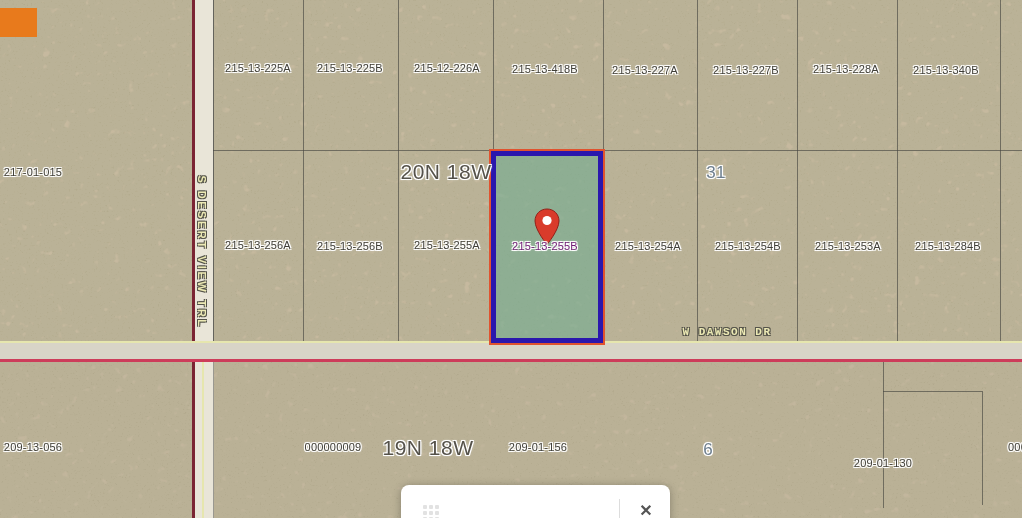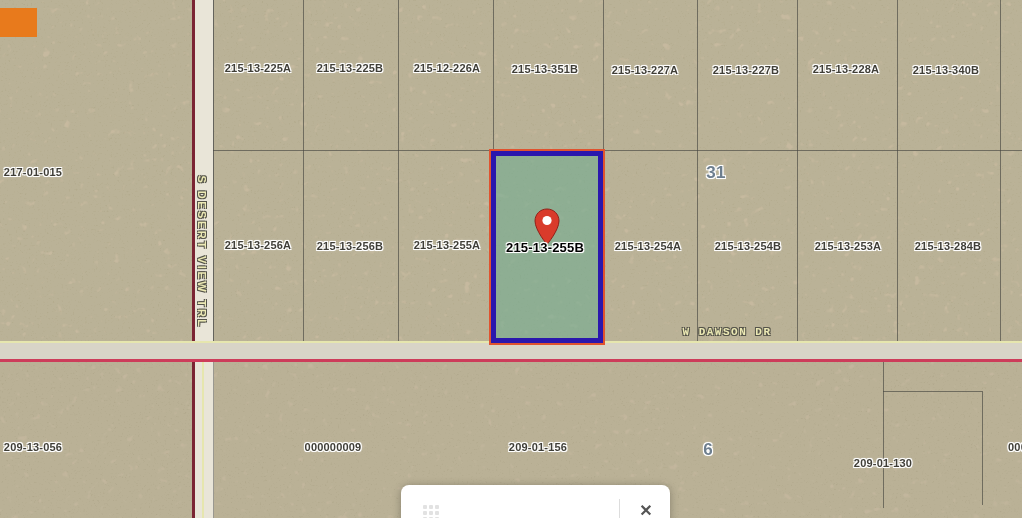--- a/index.html
+++ b/index.html
@@ -28,27 +28,27 @@
   .sel-parcel{
     position:absolute;left:491px;top:151px;width:112px;height:192px;
     background:rgba(105,172,144,.55);
     border:5px solid #2a17ad;outline:2px solid #e0532f;
     z-index:6;
   }
   .pin{position:absolute;left:534px;top:208px;z-index:8;cursor:pointer;}
   
   .lbl{
     position:absolute;transform:translateX(-50%);white-space:nowrap;z-index:7;
-    font-size:11px;font-weight:bold;color:#3f3e37;letter-spacing:.2px;
+    font-size:11px;font-weight:normal;color:#3f3e37;letter-spacing:.2px;
     text-shadow:-1px -1px 0 #fff,1px -1px 0 #fff,-1px 1px 0 #fff,1px 1px 0 #fff,0 0 3px #fff;
     cursor:pointer;
   }
   .lbl.twp{font-size:21px;color:#55524a;letter-spacing:.5px;cursor:default;}
   .lbl.sec{font-size:17px;color:#6d7e8e;cursor:default;}
-  .lbl.selected{font-size:13px;color:#000000;z-index:9;}
+  .lbl.selected{font-size:11px;color:#701a75;z-index:9;}
   .lbl.clip{transform:none;}
   .roadlbl{
     position:absolute;white-space:nowrap;z-index:7;cursor:default;
     font-size:11px;font-weight:bold;color:#ece9b4;letter-spacing:1.5px;
     text-shadow:-1px -1px 0 #55544a,1px -1px 0 #55544a,-1px 1px 0 #55544a,1px 1px 0 #55544a;
   }
   .roadlbl.vert{
     left:202px;top:252px;transform:translate(-50%,-50%) rotate(90deg);letter-spacing:2.5px;
   }
   .roadlbl.horiz{left:727px;top:326px;transform:translateX(-50%);font-family:Liberation Mono, monospace;}
@@ -127,39 +127,41 @@
   <div class="sel-parcel"></div>
 
   <svg class="pin" width="26" height="38" viewBox="0 0 26 38">
     <path d="M13 1 C6.1 1 1 6.3 1 13 c0 9.2 12 23.5 12 23.5 S25 22.2 25 13 C25 6.3 19.9 1 13 1 Z" fill="#d93b2b" stroke="#8e221a" stroke-width="1"></path>
     <circle cx="13" cy="12.5" r="4.6" fill="#ffffff"></circle>
   </svg>
 
   <div class="lbl" style="left:258px;top:62px">215-13-225A</div>
   <div class="lbl" style="left:350px;top:62px">215-13-225B</div>
   <div class="lbl" style="left:447px;top:62px">215-12-226A</div>
-  <div class="lbl" style="left:545px;top:63px">215-13-351B</div>
+  <div class="lbl" style="left:545px;top:63px">215-13-418B</div>
   <div class="lbl" style="left:645px;top:64px">215-13-227A</div>
   <div class="lbl" style="left:746px;top:64px">215-13-227B</div>
   <div class="lbl" style="left:846px;top:63px">215-13-228A</div>
   <div class="lbl" style="left:946px;top:64px">215-13-340B</div>
 
   <div class="lbl" style="left:258px;top:239px">215-13-256A</div>
   <div class="lbl" style="left:350px;top:240px">215-13-256B</div>
   <div class="lbl" style="left:447px;top:239px">215-13-255A</div>
   <div class="lbl" style="left:648px;top:240px">215-13-254A</div>
   <div class="lbl" style="left:748px;top:240px">215-13-254B</div>
   <div class="lbl" style="left:848px;top:240px">215-13-253A</div>
   <div class="lbl" style="left:948px;top:240px">215-13-284B</div>
 
   <div class="lbl selected" style="left:545px;top:240px">215-13-255B</div>
 
   <div class="lbl" style="left:33px;top:166px">217-01-015</div>
 
+  <div class="lbl twp" style="left:446px;top:160px">20N 18W</div>
   <div class="lbl sec" style="left:716px;top:163px">31</div>
+  <div class="lbl twp" style="left:428px;top:436px">19N 18W</div>
   <div class="lbl sec" style="left:708px;top:440px">6</div>
 
   <div class="lbl" style="left:33px;top:441px">209-13-056</div>
   <div class="lbl" style="left:333px;top:441px">000000009</div>
   <div class="lbl" style="left:538px;top:441px">209-01-156</div>
   <div class="lbl" style="left:883px;top:457px">209-01-130</div>
   <div class="lbl clip" style="left:1008px;top:441px">000</div>
 
   <div class="roadlbl vert">S DESERT VIEW TRL</div>
   <div class="roadlbl horiz">W DAWSON DR</div>

